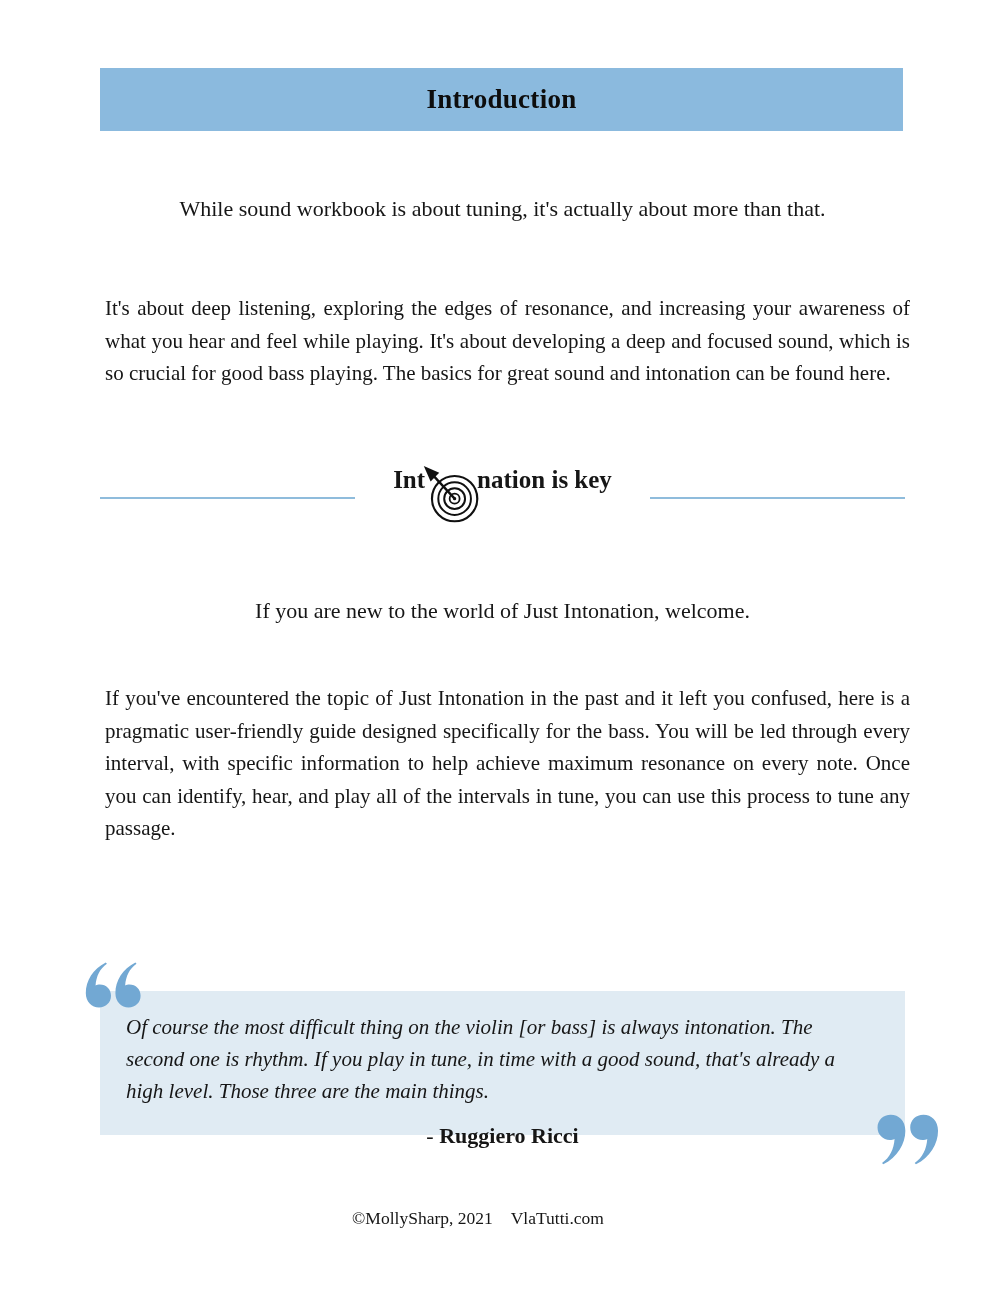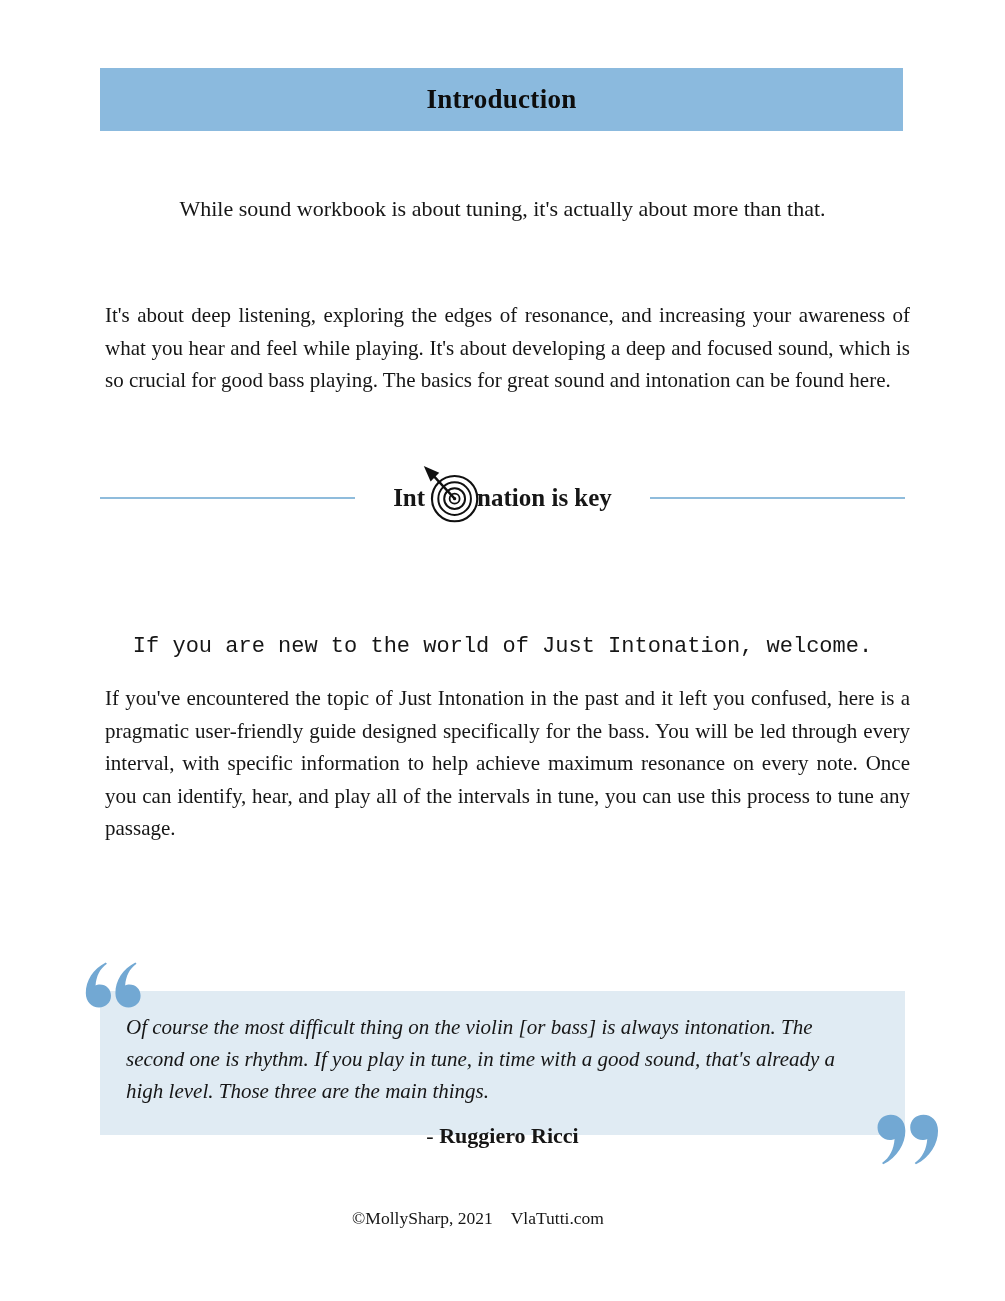--- a/index.html
+++ b/index.html
@@ -22,36 +22,36 @@
     display:flex;align-items:center;justify-content:center;
   }
   .header-bar .title{
     font-size:27px;font-weight:700;color:#0d0d0d;letter-spacing:.3px;
   }
   .center-line{
     position:absolute;left:0;width:1005px;text-align:center;
     font-size:22px;
   }
   .intro-line{top:196px;}
-  .welcome-line{top:634px;font-family:Liberation Mono, monospace;}
+  .welcome-line{top:598px;}
   .para{
     position:absolute;left:105px;width:805px;
     font-size:21px;line-height:32.5px;text-align:justify;
   }
-  .para-1{top:292px;margin-top:7px;}
+  .para-1{top:292px;}
   .para-2{top:682px;}
   .divider{
     position:absolute;left:100px;top:468px;width:805px;height:60px;
     display:flex;align-items:center;
   }
   .divider .rule{
     flex:1;height:2px;background:var(--divider-line);border:none;
   }
   .divider .label{
-    display:flex;align-items:center;margin:0 38px;
+    display:flex;margin:0 38px;
     font-size:25px;font-weight:700;white-space:nowrap;
   }
   .divider .label .target{margin:0 -3px;}
   .quote-box{
     position:absolute;left:100px;top:991px;width:805px;height:144px;
     background:var(--quote-bg);
   }
   .quote-text{
     padding:20px 48px 0 26px;
     font-size:21px;font-style:italic;line-height:32px;text-align:left;

